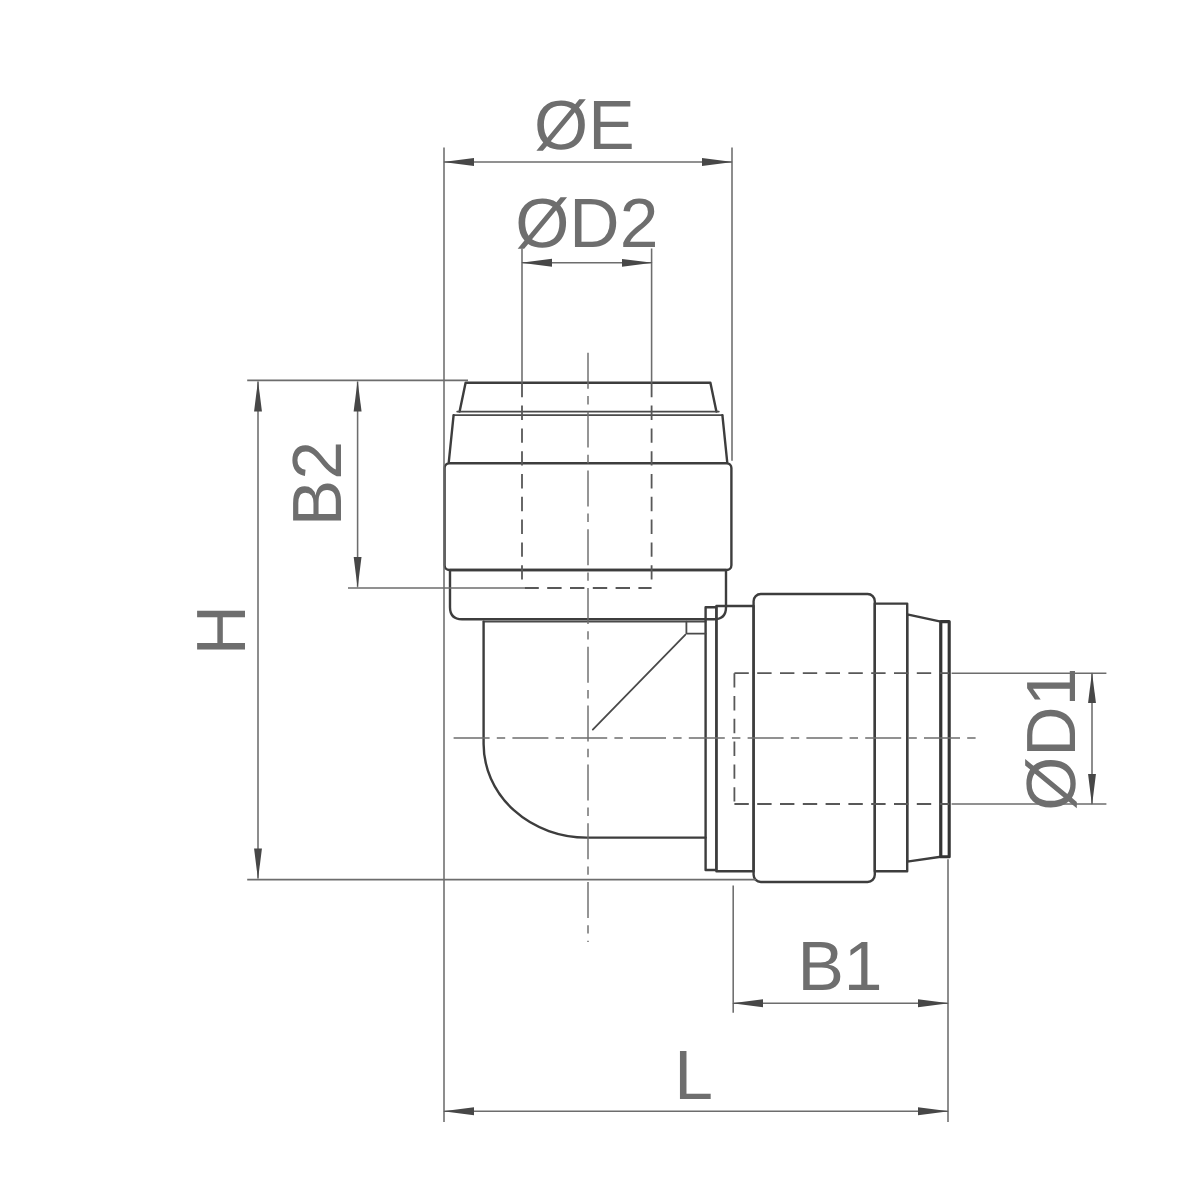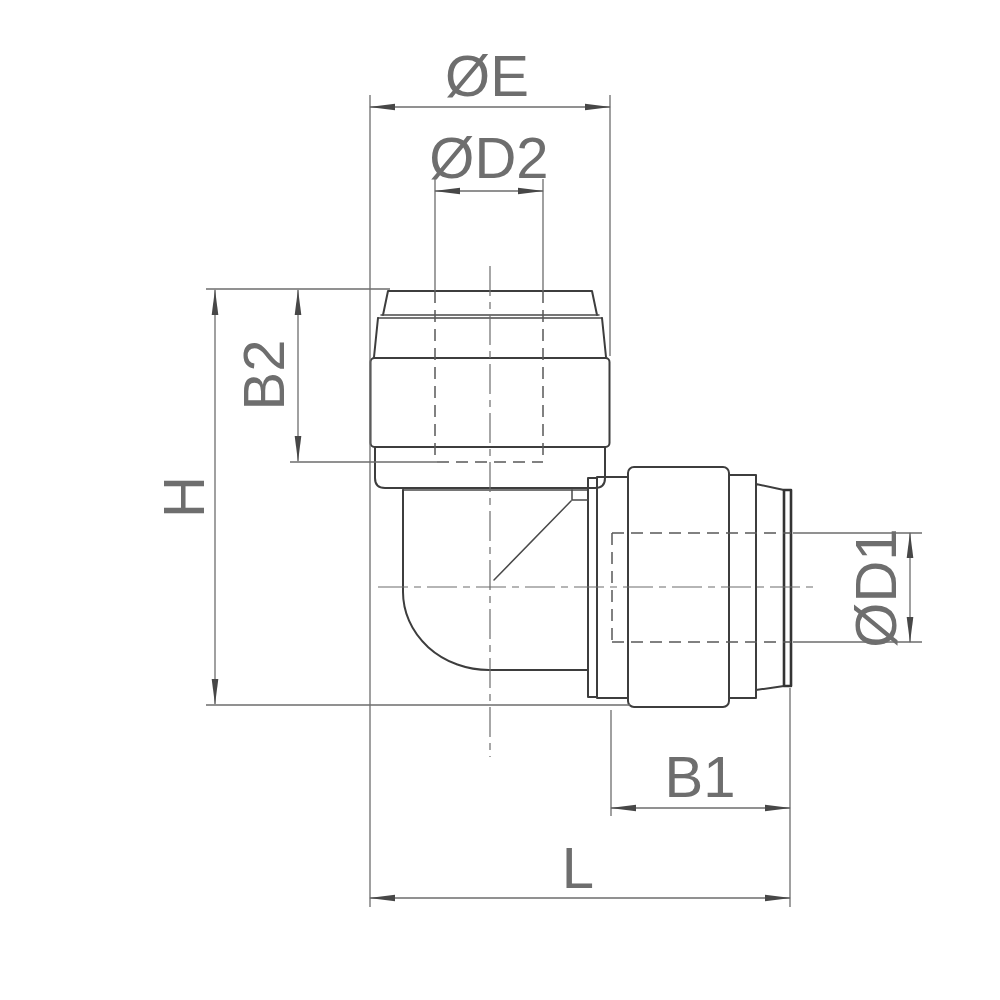--- a/index.html
+++ b/index.html
@@ -8,20 +8,21 @@
     background: #ffffff;
     width: 1000px;
     height: 1000px;
     overflow: hidden;
   }
   .stage {
     position: relative;
     width: 1000px;
     height: 748px;
     background: #ffffff;
+    margin-top: 28px;
   }
   svg { display: block; }
   .part {
     fill: none;
     stroke: #3d3d3d;
     stroke-width: 2;
     stroke-linejoin: round;
     stroke-linecap: round;
   }
   .part-thin {

